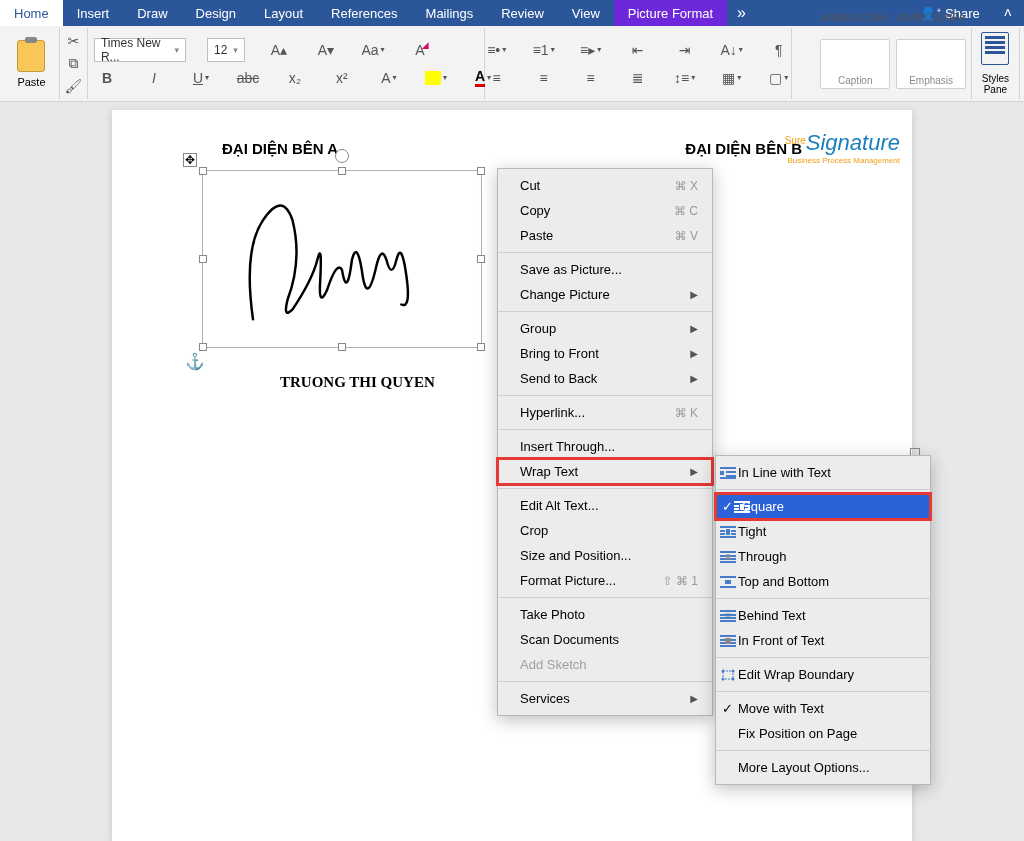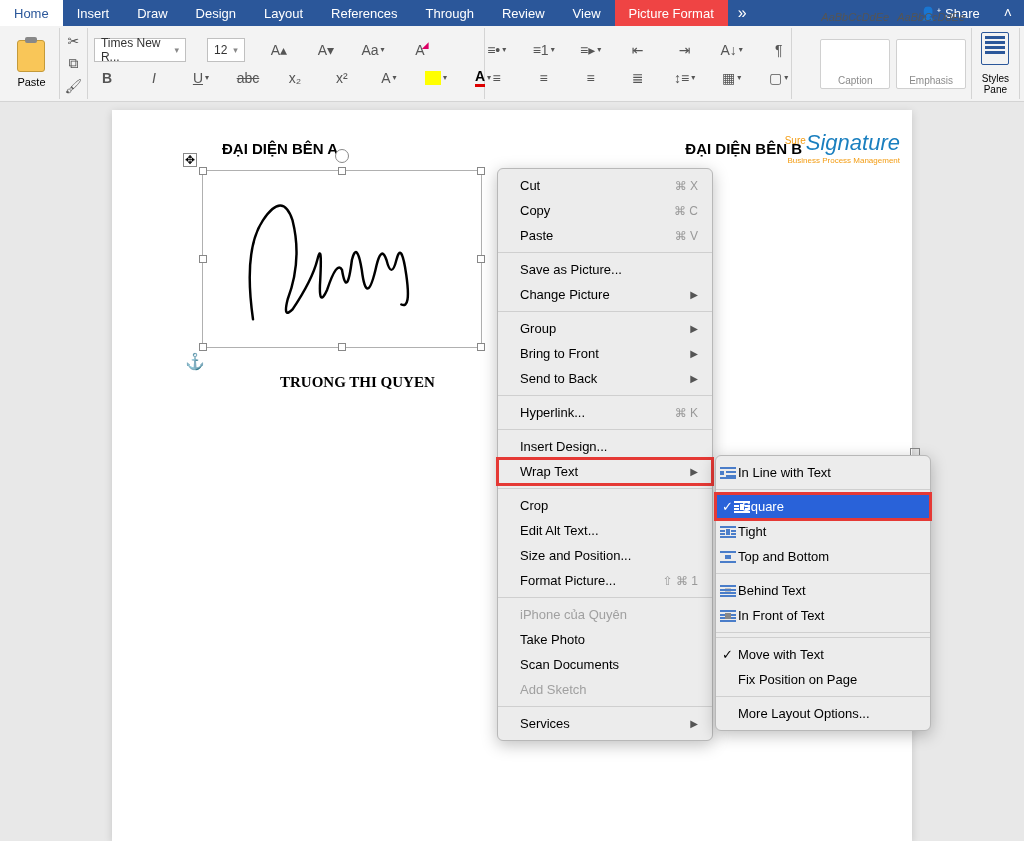--- a/index.html
+++ b/index.html
@@ -15,21 +15,21 @@
   font-size: 13px;
 }
 .ribbon-tab {
   padding: 4px 14px;
   height: 26px;
   display: flex;
   align-items: center;
   cursor: pointer;
 }
 .ribbon-tab.active { background: #fff; color: #2b579a; }
-.ribbon-tab.context { background: #ef4444; }
+.ribbon-tab.context { background: #6d28d9; }
 .ribbon-overflow { padding: 4px 10px; font-size: 16px; }
 .ribbon-share {
   margin-left: auto;
   padding: 4px 12px;
   display: flex;
   align-items: center;
   gap: 4px;
 }
 .ribbon-collapse {
   padding: 4px 12px;
@@ -253,21 +253,21 @@
   top: 338px; right: -8px;
   width: 10px; height: 10px;
   border: 1px solid #888;
 }
 
 
 .ctx-menu {
   position: absolute;
   background: #ececec;
   border: 1px solid #b8b8b8;
-  border-radius: 6px;
+  border-radius: 0;
   box-shadow: 0 4px 16px rgba(0,0,0,0.25);
   font-size: 13px;
   padding: 4px 0;
   min-width: 210px;
 }
 .ctx-menu.main { top: 168px; left: 497px; width: 216px; }
 .ctx-menu.sub { top: 455px; left: 715px; width: 216px; }
 
 .ctx-item {
   padding: 5px 14px 5px 22px;
@@ -306,21 +306,21 @@
 </head>
 <body>
 
 <div class="ribbon-tabs">
   <div class="ribbon-tab active">Home</div>
   <div class="ribbon-tab">Insert</div>
   <div class="ribbon-tab">Draw</div>
   <div class="ribbon-tab">Design</div>
   <div class="ribbon-tab">Layout</div>
   <div class="ribbon-tab">References</div>
-  <div class="ribbon-tab">Through</div>
+  <div class="ribbon-tab">Mailings</div>
   <div class="ribbon-tab">Review</div>
   <div class="ribbon-tab">View</div>
   <div class="ribbon-tab context">Picture Format</div>
   <div class="ribbon-overflow">»</div>
   <div class="ribbon-share">
     <span>👤⁺</span>
     <span>Share</span>
   </div>
   <div class="ribbon-collapse">˄</div>
 </div>
@@ -486,44 +486,41 @@
     <span>Send to Back</span>
       <span class="ctx-arrow">▶</span>
   </div>
   <div class="ctx-sep"></div>
   <div class="ctx-item">
     <span>Hyperlink...</span>
       <span class="ctx-shortcut">⌘ K</span>
   </div>
   <div class="ctx-sep"></div>
   <div class="ctx-item">
-    <span>Insert Design...</span>
+    <span>Insert Through...</span>
   </div>
   <div class="ctx-item boxed">
     <span>Wrap Text</span>
       <span class="ctx-arrow">▶</span>
   </div>
   <div class="ctx-sep"></div>
   <div class="ctx-item">
+    <span>Edit Alt Text...</span>
+  </div>
+  <div class="ctx-item">
     <span>Crop</span>
-  </div>
-  <div class="ctx-item">
-    <span>Edit Alt Text...</span>
   </div>
   <div class="ctx-item">
     <span>Size and Position...</span>
   </div>
   <div class="ctx-item">
     <span>Format Picture...</span>
       <span class="ctx-shortcut">⇧ ⌘ 1</span>
   </div>
   <div class="ctx-sep"></div>
-  <div class="ctx-item disabled">
-    <span>iPhone của Quyên</span>
-  </div>
   <div class="ctx-item">
     <span>Take Photo</span>
   </div>
   <div class="ctx-item">
     <span>Scan Documents</span>
   </div>
   <div class="ctx-item disabled">
     <span>Add Sketch</span>
   </div>
   <div class="ctx-sep"></div>
@@ -576,20 +573,33 @@
           <rect x="0" y="10" width="16" height="2" fill="#4a7dc9"></rect>
         </svg>
     </span>
     <span>Tight</span>
       <span></span>
   </div>
   <div class="ctx-item sub-item">
     <span class="ctx-wrap-icon">
       <svg viewBox="0 0 16 12">
           <rect x="0" y="0" width="16" height="2" fill="#4a7dc9"></rect>
+          <rect x="0" y="4" width="16" height="2" fill="#4a7dc9"></rect>
+          <rect x="0" y="7" width="16" height="2" fill="#4a7dc9"></rect>
+          <rect x="0" y="10" width="16" height="2" fill="#4a7dc9"></rect>
+          <rect x="6" y="3" width="4" height="6" fill="#888" opacity="0.6"></rect>
+        </svg>
+    </span>
+    <span>Through</span>
+      <span></span>
+  </div>
+  <div class="ctx-item sub-item">
+    <span class="ctx-wrap-icon">
+      <svg viewBox="0 0 16 12">
+          <rect x="0" y="0" width="16" height="2" fill="#4a7dc9"></rect>
           <rect x="5" y="4" width="6" height="4" fill="#4a7dc9"></rect>
           <rect x="0" y="10" width="16" height="2" fill="#4a7dc9"></rect>
         </svg>
     </span>
     <span>Top and Bottom</span>
       <span></span>
   </div>
   <div class="ctx-sep"></div>
   <div class="ctx-item sub-item">
     <span class="ctx-wrap-icon">
@@ -611,20 +621,33 @@
           <rect x="0" y="4" width="16" height="2" fill="#4a7dc9"></rect>
           <rect x="0" y="7" width="16" height="2" fill="#4a7dc9"></rect>
           <rect x="0" y="10" width="16" height="2" fill="#4a7dc9"></rect>
           <rect x="5" y="3" width="6" height="6" fill="#888"></rect>
         </svg>
     </span>
     <span>In Front of Text</span>
       <span></span>
   </div>
   <div class="ctx-sep"></div>
+  <div class="ctx-item sub-item">
+    <span class="ctx-wrap-icon">
+      <svg viewBox="0 0 16 12">
+          <rect x="3" y="2" width="10" height="8" fill="none" stroke="#4a7dc9" stroke-dasharray="2 1"></rect>
+          <circle cx="3" cy="2" r="1.5" fill="#4a7dc9"></circle>
+          <circle cx="13" cy="2" r="1.5" fill="#4a7dc9"></circle>
+          <circle cx="3" cy="10" r="1.5" fill="#4a7dc9"></circle>
+          <circle cx="13" cy="10" r="1.5" fill="#4a7dc9"></circle>
+        </svg>
+    </span>
+    <span>Edit Wrap Boundary</span>
+      <span></span>
+  </div>
   <div class="ctx-sep"></div>
   <div class="ctx-item sub-item">
     <span class="ctx-check">✓</span>
     <span>Move with Text</span>
       <span></span>
   </div>
   <div class="ctx-item sub-item">
     <span>Fix Position on Page</span>
       <span></span>
   </div>

